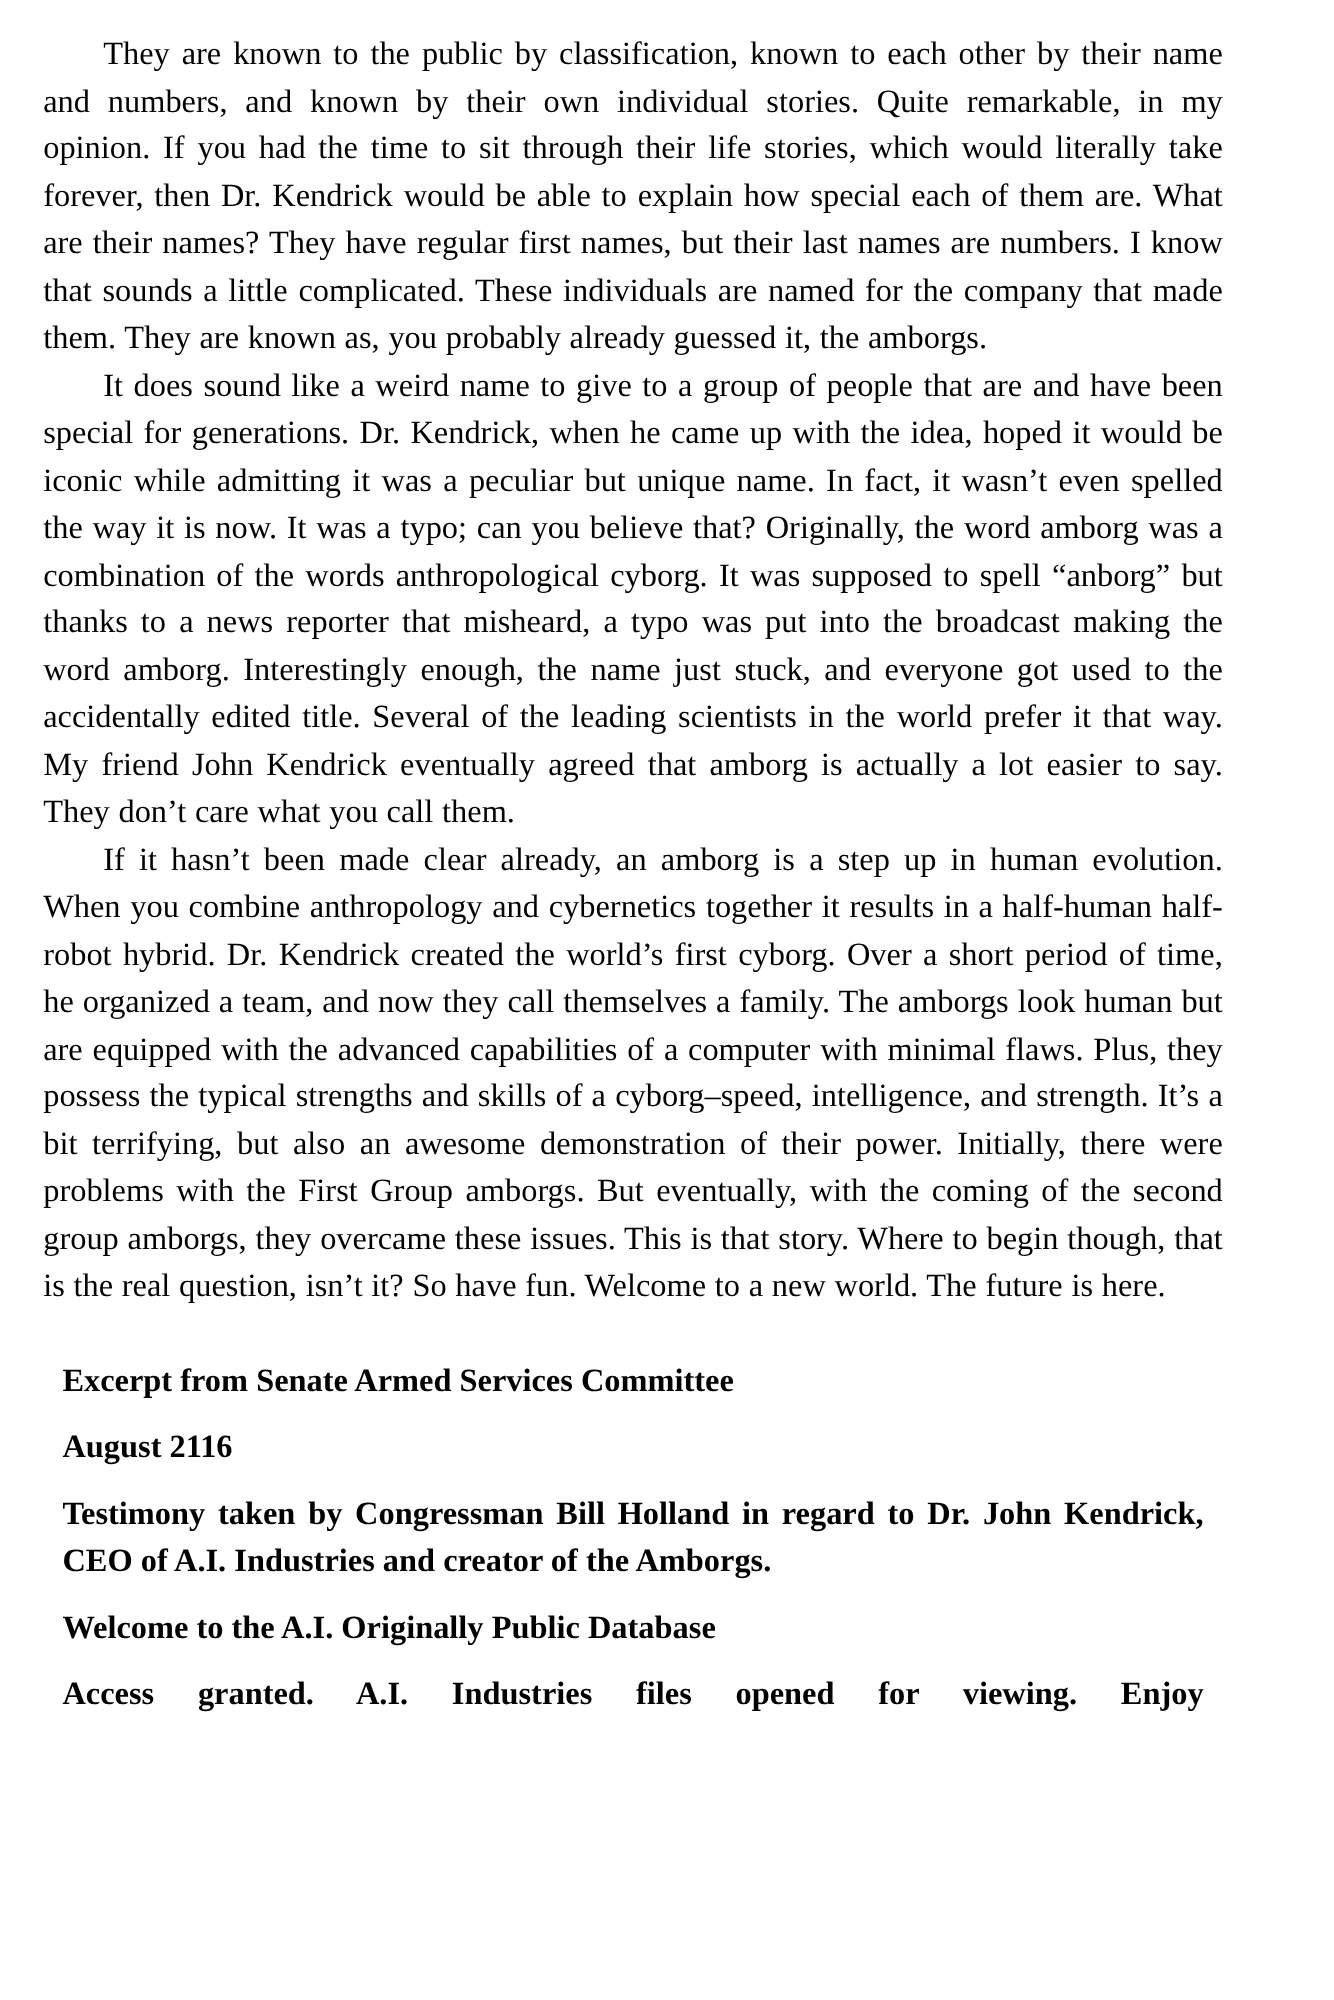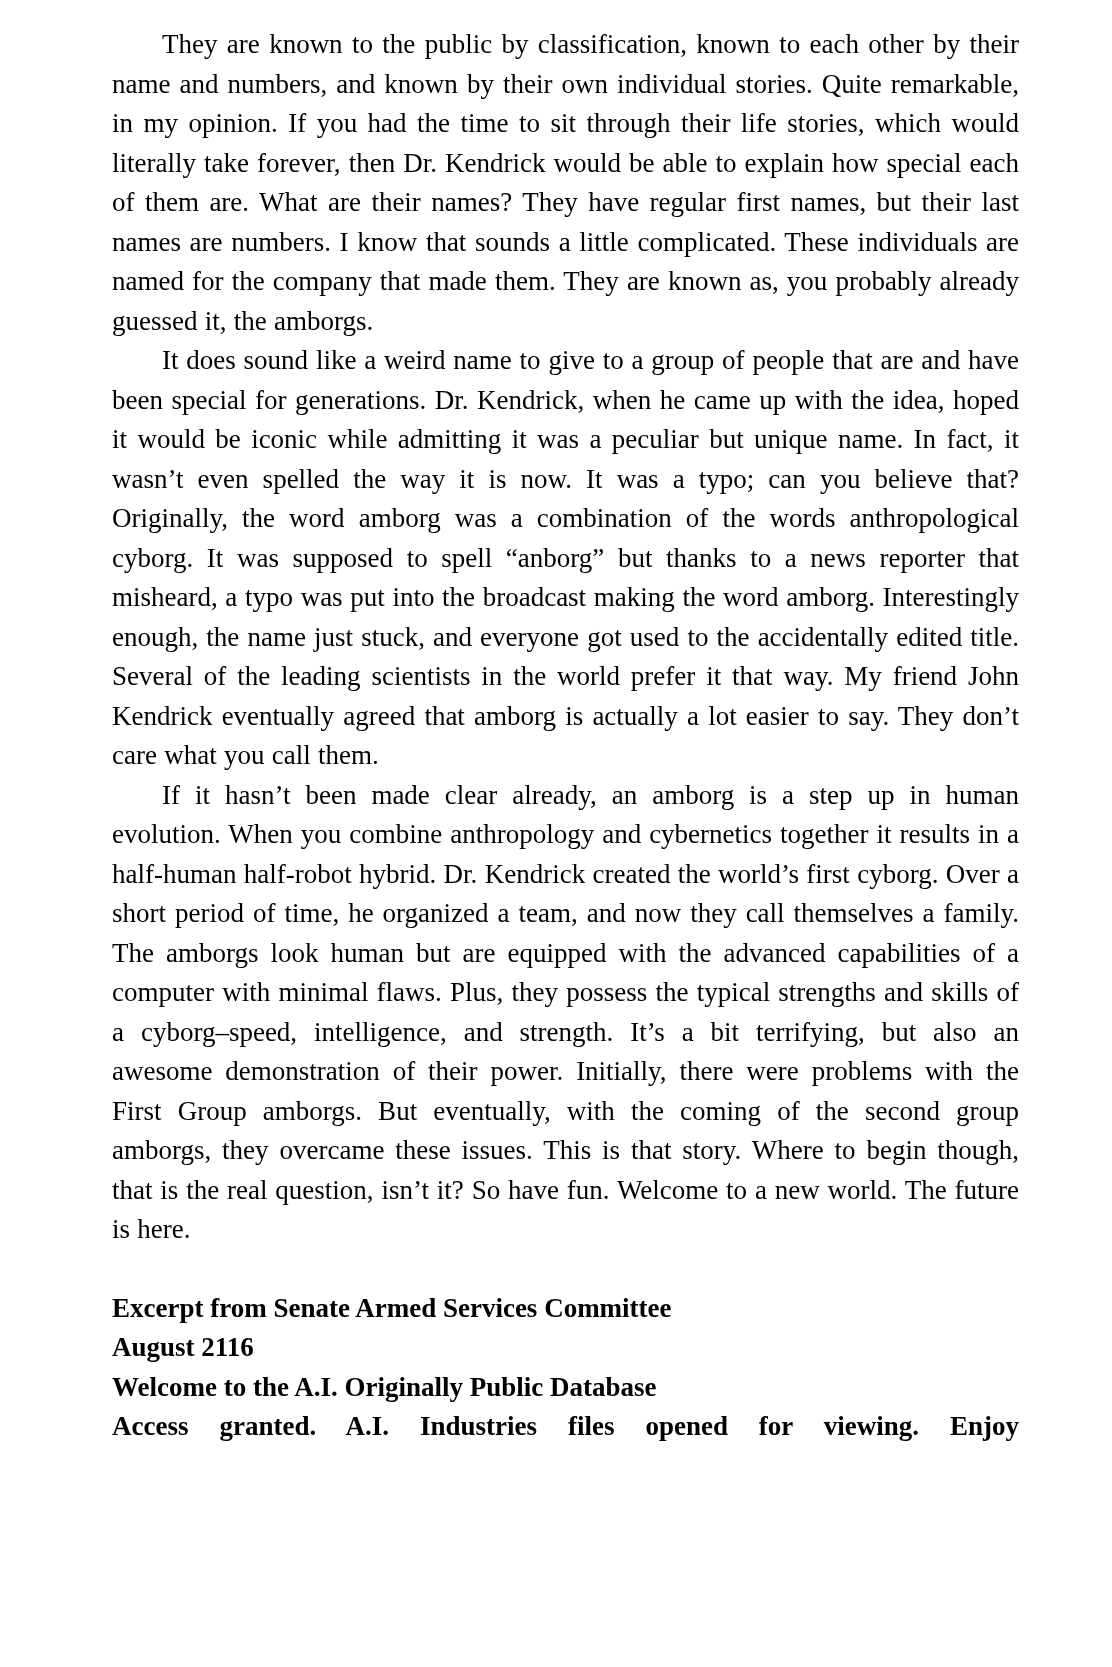--- a/index.html
+++ b/index.html
@@ -7,38 +7,38 @@
     padding: 0;
     background: #ffffff;
   }
   .page {
     position: relative;
     width: 1112px;
     height: 1667px;
     box-sizing: border-box;
     background: #ffffff;
     color: #000000;
-    padding: 25px 93px 0 112px;
+    padding: 25px 93px 0 36px;
     overflow: hidden;
     font-family: "Liberation Serif", "DejaVu Serif", serif;
     font-size: 27px;
     line-height: 39.5px;
   }
   .body-para {
     margin: 0;
     text-align: justify;
     text-indent: 50px;
     word-spacing: 0.5px;
   }
   .excerpt {
     margin-top: 39px;
     font-weight: bold;
   }
   .excerpt p {
-    margin: 0;
+    margin: 16px;
   }
   .excerpt .plain-line {
     text-align: left;
   }
   .excerpt .justified-para {
     text-align: justify;
   }
   .excerpt .justified-cut-line {
     text-align: justify;
     text-align-last: justify;
@@ -51,17 +51,18 @@
 
   <p class="body-para">They are known to the public by classification, known to each other by their name and numbers, and known by their own individual stories. Quite remarkable, in my opinion. If you had the time to sit through their life stories, which would literally take forever, then Dr. Kendrick would be able to explain how special each of them are. What are their names? They have regular first names, but their last names are numbers. I know that sounds a little complicated. These individuals are named for the company that made them. They are known as, you probably already guessed it, the amborgs.</p>
 
   <p class="body-para">It does sound like a weird name to give to a group of people that are and have been special for generations. Dr. Kendrick, when he came up with the idea, hoped it would be iconic while admitting it was a peculiar but unique name. In fact, it wasn’t even spelled the way it is now. It was a typo; can you believe that? Originally, the word amborg was a combination of the words anthropological cyborg. It was supposed to spell “anborg” but thanks to a news reporter that misheard, a typo was put into the broadcast making the word amborg. Interestingly enough, the name just stuck, and everyone got used to the accidentally edited title. Several of the leading scientists in the world prefer it that way. My friend John Kendrick eventually agreed that amborg is actually a lot easier to say. They don’t care what you call them.</p>
 
   <p class="body-para">If it hasn’t been made clear already, an amborg is a step up in human evolution. When you combine anthropology and cybernetics together it results in a half-human half-robot hybrid. Dr. Kendrick created the world’s first cyborg. Over a short period of time, he organized a team, and now they call themselves a family. The amborgs look human but are equipped with the advanced capabilities of a computer with minimal flaws. Plus, they possess the typical strengths and skills of a cyborg–speed, intelligence, and strength. It’s a bit terrifying, but also an awesome demonstration of their power. Initially, there were problems with the First Group amborgs. But eventually, with the coming of the second group amborgs, they overcame these issues. This is that story. Where to begin though, that is the real question, isn’t it? So have fun. Welcome to a new world. The future is here.</p>
 
   <div class="excerpt">
     <p class="plain-line">Excerpt from Senate Armed Services Committee</p>
     <p class="plain-line">August 2116</p>
+    <p class="justified-para">Testimony taken by Congressman Bill Holland in regard to Dr. John Kendrick, CEO of A.I. Industries and creator of the Amborgs.</p>
     <p class="plain-line">Welcome to the A.I. Originally Public Database</p>
     <p class="justified-cut-line">Access granted. A.I. Industries files opened for viewing. Enjoy</p>
   </div>
 
 </div>
 
 </body></html>

